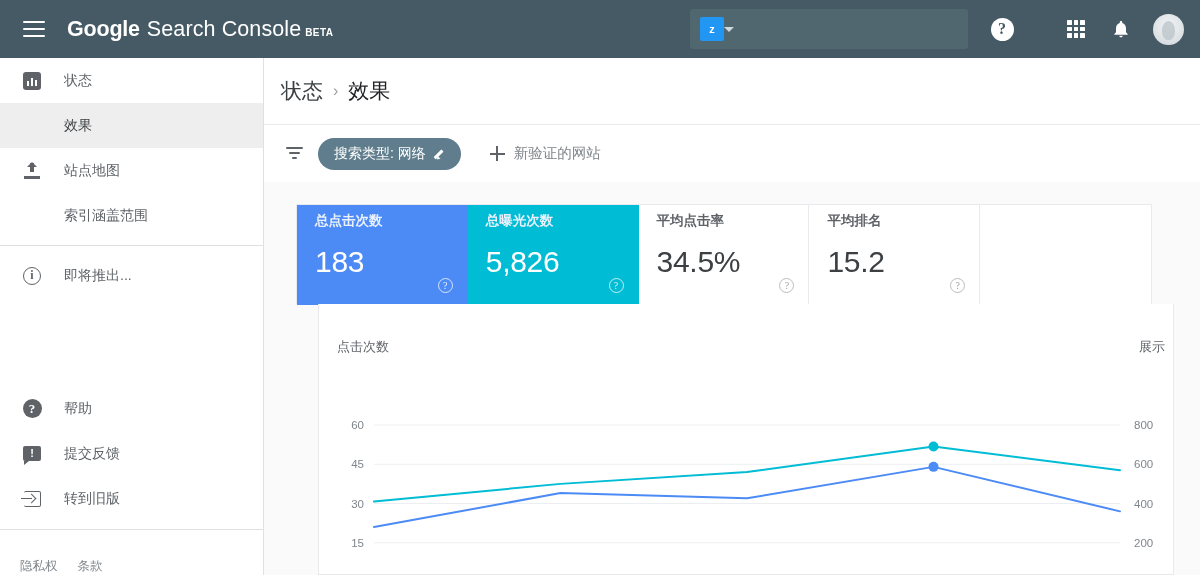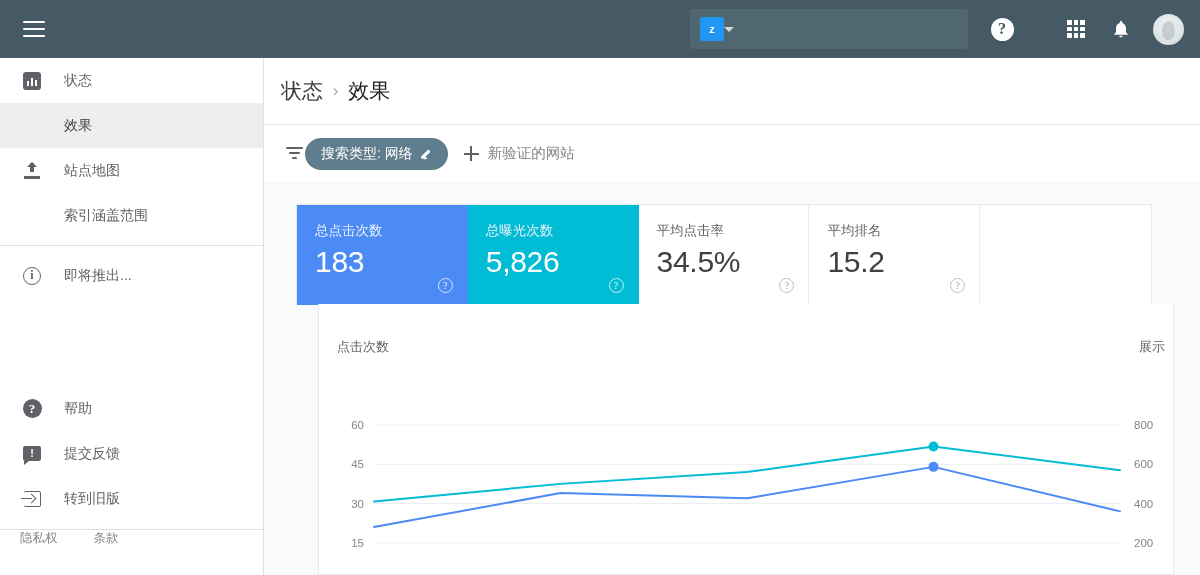--- a/index.html
+++ b/index.html
@@ -147,41 +147,41 @@
     content: ""; position: absolute; left: -3px; top: 6px; width: 11px; height: 1.8px; background: #5f6368;
   }
   .ico-exit::after {
     content: ""; position: absolute; left: 4px; top: 3.2px;
     width: 6px; height: 6px; border-top: 1.8px solid #5f6368; border-right: 1.8px solid #5f6368;
     transform: rotate(45deg);
   }
 
   .sidebar-footer {
     position: absolute; bottom: 0; left: 0; width: 264px; height: 46px;
-    border-top: 1px solid #e0e0e0; display: flex; align-items: flex-start;
-    padding-left: 20px; gap: 36px;
+    border-top: 1px solid #e0e0e0; display: flex; align-items: flex-end;
+    padding-left: 20px; gap: 20px;
   }
   .sidebar-footer a { color: #80868b; font-size: 12.5px; text-decoration: none; cursor: pointer; }
 
   
   .main {
     position: absolute; top: 58px; left: 264px; width: 936px; height: 517px;
     background: #fafafa;
   }
   .crumb-bar {
     height: 66px; background: #fff; display: flex; align-items: center;
     padding-left: 17px; gap: 10px;
   }
   .crumb { font-size: 21px; color: #3c4043; cursor: pointer; }
   .crumb-sep { color: #9aa0a6; font-size: 16px; }
   .crumb.current { color: #202124; }
 
   .filter-bar {
     height: 58px; background: #fff; border-top: 1px solid #e8eaed;
-    display: flex; align-items: center; padding-left: 22px; gap: 2px;
+    display: flex; align-items: center; padding-left: 22px; gap: 15px;
   }
   .ico-filter { width: 17px; height: 14px; display: flex; flex-direction: column; gap: 3px; align-items: center; cursor: pointer; }
   .ico-filter i { background: #5f6368; height: 2px; display: block; border-radius: 1px; }
   .ico-filter i:nth-child(1) { width: 17px; }
   .ico-filter i:nth-child(2) { width: 11px; }
   .ico-filter i:nth-child(3) { width: 5px; }
 
   .chip {
     height: 32px; border-radius: 16px; background: #5f7d8c; color: #fff;
     display: flex; align-items: center; padding: 0 13px 0 16px; gap: 9px;
@@ -210,21 +210,21 @@
     display: flex; background: #fff; border: 1px solid #e8eaed;
   }
   .mcard {
     width: 171px; height: 100px; position: relative; cursor: pointer;
     border-right: 1px solid #e8eaed; background: #fff;
   }
   .mcard:last-child { border-right: none; }
   .mcard.sel-blue { background: #4c8bf5; border-right-color: #4c8bf5; }
   .mcard.sel-teal { background: #00bcd4; border-right-color: #00bcd4; }
   .mcard .m-label {
-    position: absolute; left: 18px; top: 17px; font-size: 13.5px; color: #5f6368;
+    position: absolute; left: 18px; top: 7px; font-size: 13.5px; color: #5f6368; font-weight: bold;
   }
   .mcard .m-value {
     position: absolute; left: 18px; top: 40px; font-size: 30px; color: #3c4043;
     font-weight: 400; letter-spacing: -.3px;
   }
   .mcard.sel-blue .m-label, .mcard.sel-teal .m-label { color: #eaf1fd; }
   .mcard.sel-blue .m-value, .mcard.sel-teal .m-value { color: #fff; }
   .m-q {
     position: absolute; right: 14px; bottom: 12px;
     width: 15px; height: 15px; border-radius: 50%; border: 1.2px solid #bdbdbd;
@@ -247,20 +247,25 @@
   .xtick-text { font-family: "Liberation Sans", sans-serif; font-size: 11.5px; fill: #80868b; }
 </style>
 </head>
 <body>
 
 <div class="topbar">
   <div class="hamburger">
     <i></i>
       <i></i>
       <i></i>
+  </div>
+  <div class="brand">
+    <span class="g-bold">Google</span>
+    <span class="g-light">Search Console</span>
+    <span class="beta">BETA</span>
   </div>
 
   <div class="property-select">
     <div class="favicon">z</div>
     <div class="caret"></div>
   </div>
 
   <div class="top-icon help-btn">
     <div class="circ-q">?</div>
   </div>

